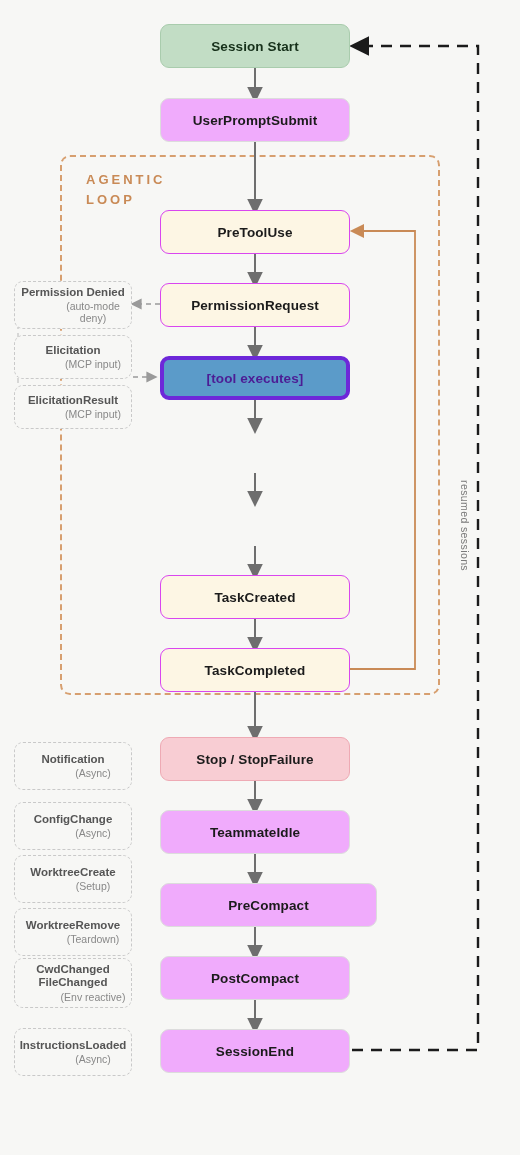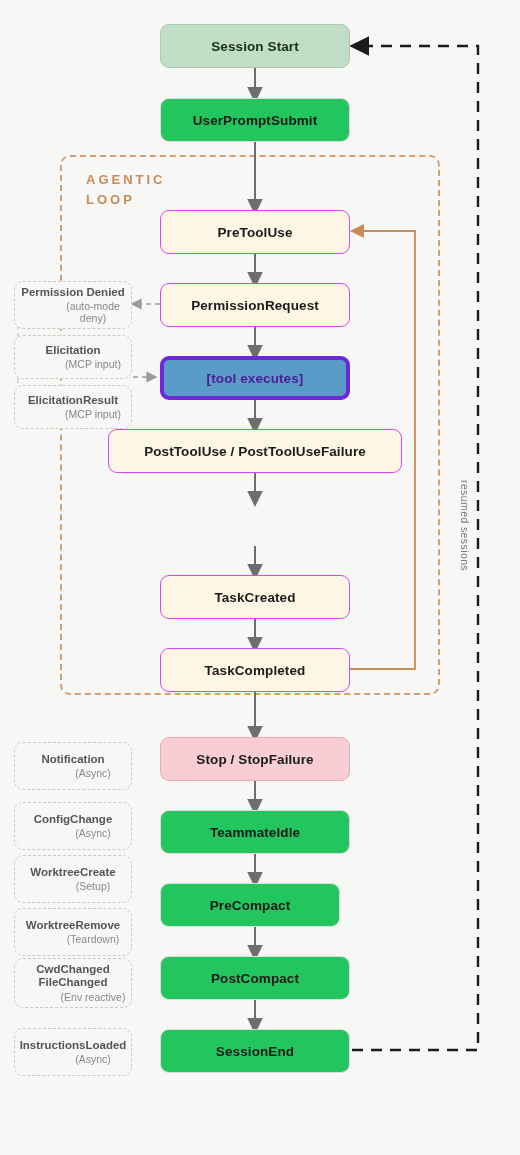--- a/index.html
+++ b/index.html
@@ -24,21 +24,21 @@
     justify-content: center;
     text-align: center;
     border-radius: 9px;
     font-size: 13.5px;
     font-weight: bold;
     letter-spacing: .1px;
     color: #1b1b1b;
     z-index: 3;
   }
 
-  .node.grey   { background: #22c55e; border: 1px solid #dcdcdc; color: #1b1b1b; }
+  .node.grey   { background: #f0abfc; border: 1px solid #dcdcdc; color: #1b1b1b; }
   .node.green  { background: #c2ddc5; border: 1px solid #a9ccad; color: #16301a; }
   .node.cream  { background: #fdf6e4; border: 1px solid #d946ef; color: #1b1b1b; }
   .node.blue   { background: #5b9bc9; border: 4px solid #6d28d9; color: #4c1d95; }
   .node.pink   { background: #f8cdd3; border: 1px solid #eeaab4; color: #1b1b1b; }
 
   
   .side {
     position: absolute;
     border: 1.5px dashed #c9c9c9;
     border-radius: 9px;
@@ -157,32 +157,31 @@
   <div class="node green" style="left:160px;top:24px;width:190px;height:44px;">Session Start</div>
 
   <div class="node grey" style="left:160px;top:98px;width:190px;height:44px;">UserPromptSubmit</div>
 
   <div class="node cream" style="left:160px;top:210px;width:190px;height:44px;">PreToolUse</div>
 
   <div class="node cream" style="left:160px;top:283px;width:190px;height:44px;">PermissionRequest</div>
 
   <div class="node blue" style="left:160px;top:356px;width:190px;height:44px;">[tool executes]</div>
 
-  <div class="node cream" style="left:108px;top:429px;width:294px;height:44px;">PostToolUse / PostToolUseFailure</div>
 
 
   <div class="node cream" style="left:160px;top:575px;width:190px;height:44px;">TaskCreated</div>
 
   <div class="node cream" style="left:160px;top:648px;width:190px;height:44px;">TaskCompleted</div>
 
   <div class="node pink" style="left:160px;top:737px;width:190px;height:44px;border-radius:9px;">Stop / StopFailure</div>
 
   <div class="node grey" style="left:160px;top:810px;width:190px;height:44px;">TeammateIdle</div>
 
-  <div class="node grey" style="left:160px;top:883px;width:180px;height:44px;">PreCompact</div>
+  <div class="node grey" style="left:160px;top:883px;width:217px;height:44px;">PreCompact</div>
 
   <div class="node grey" style="left:160px;top:956px;width:190px;height:44px;">PostCompact</div>
 
   <div class="node grey" style="left:160px;top:1029px;width:190px;height:44px;">SessionEnd</div>
 
   <div class="side" style="left:14px;top:281px;width:118px;height:48px;">
     <span class="t">Permission Denied</span>
     <span class="s">(auto-mode deny)</span>
   </div>
 

